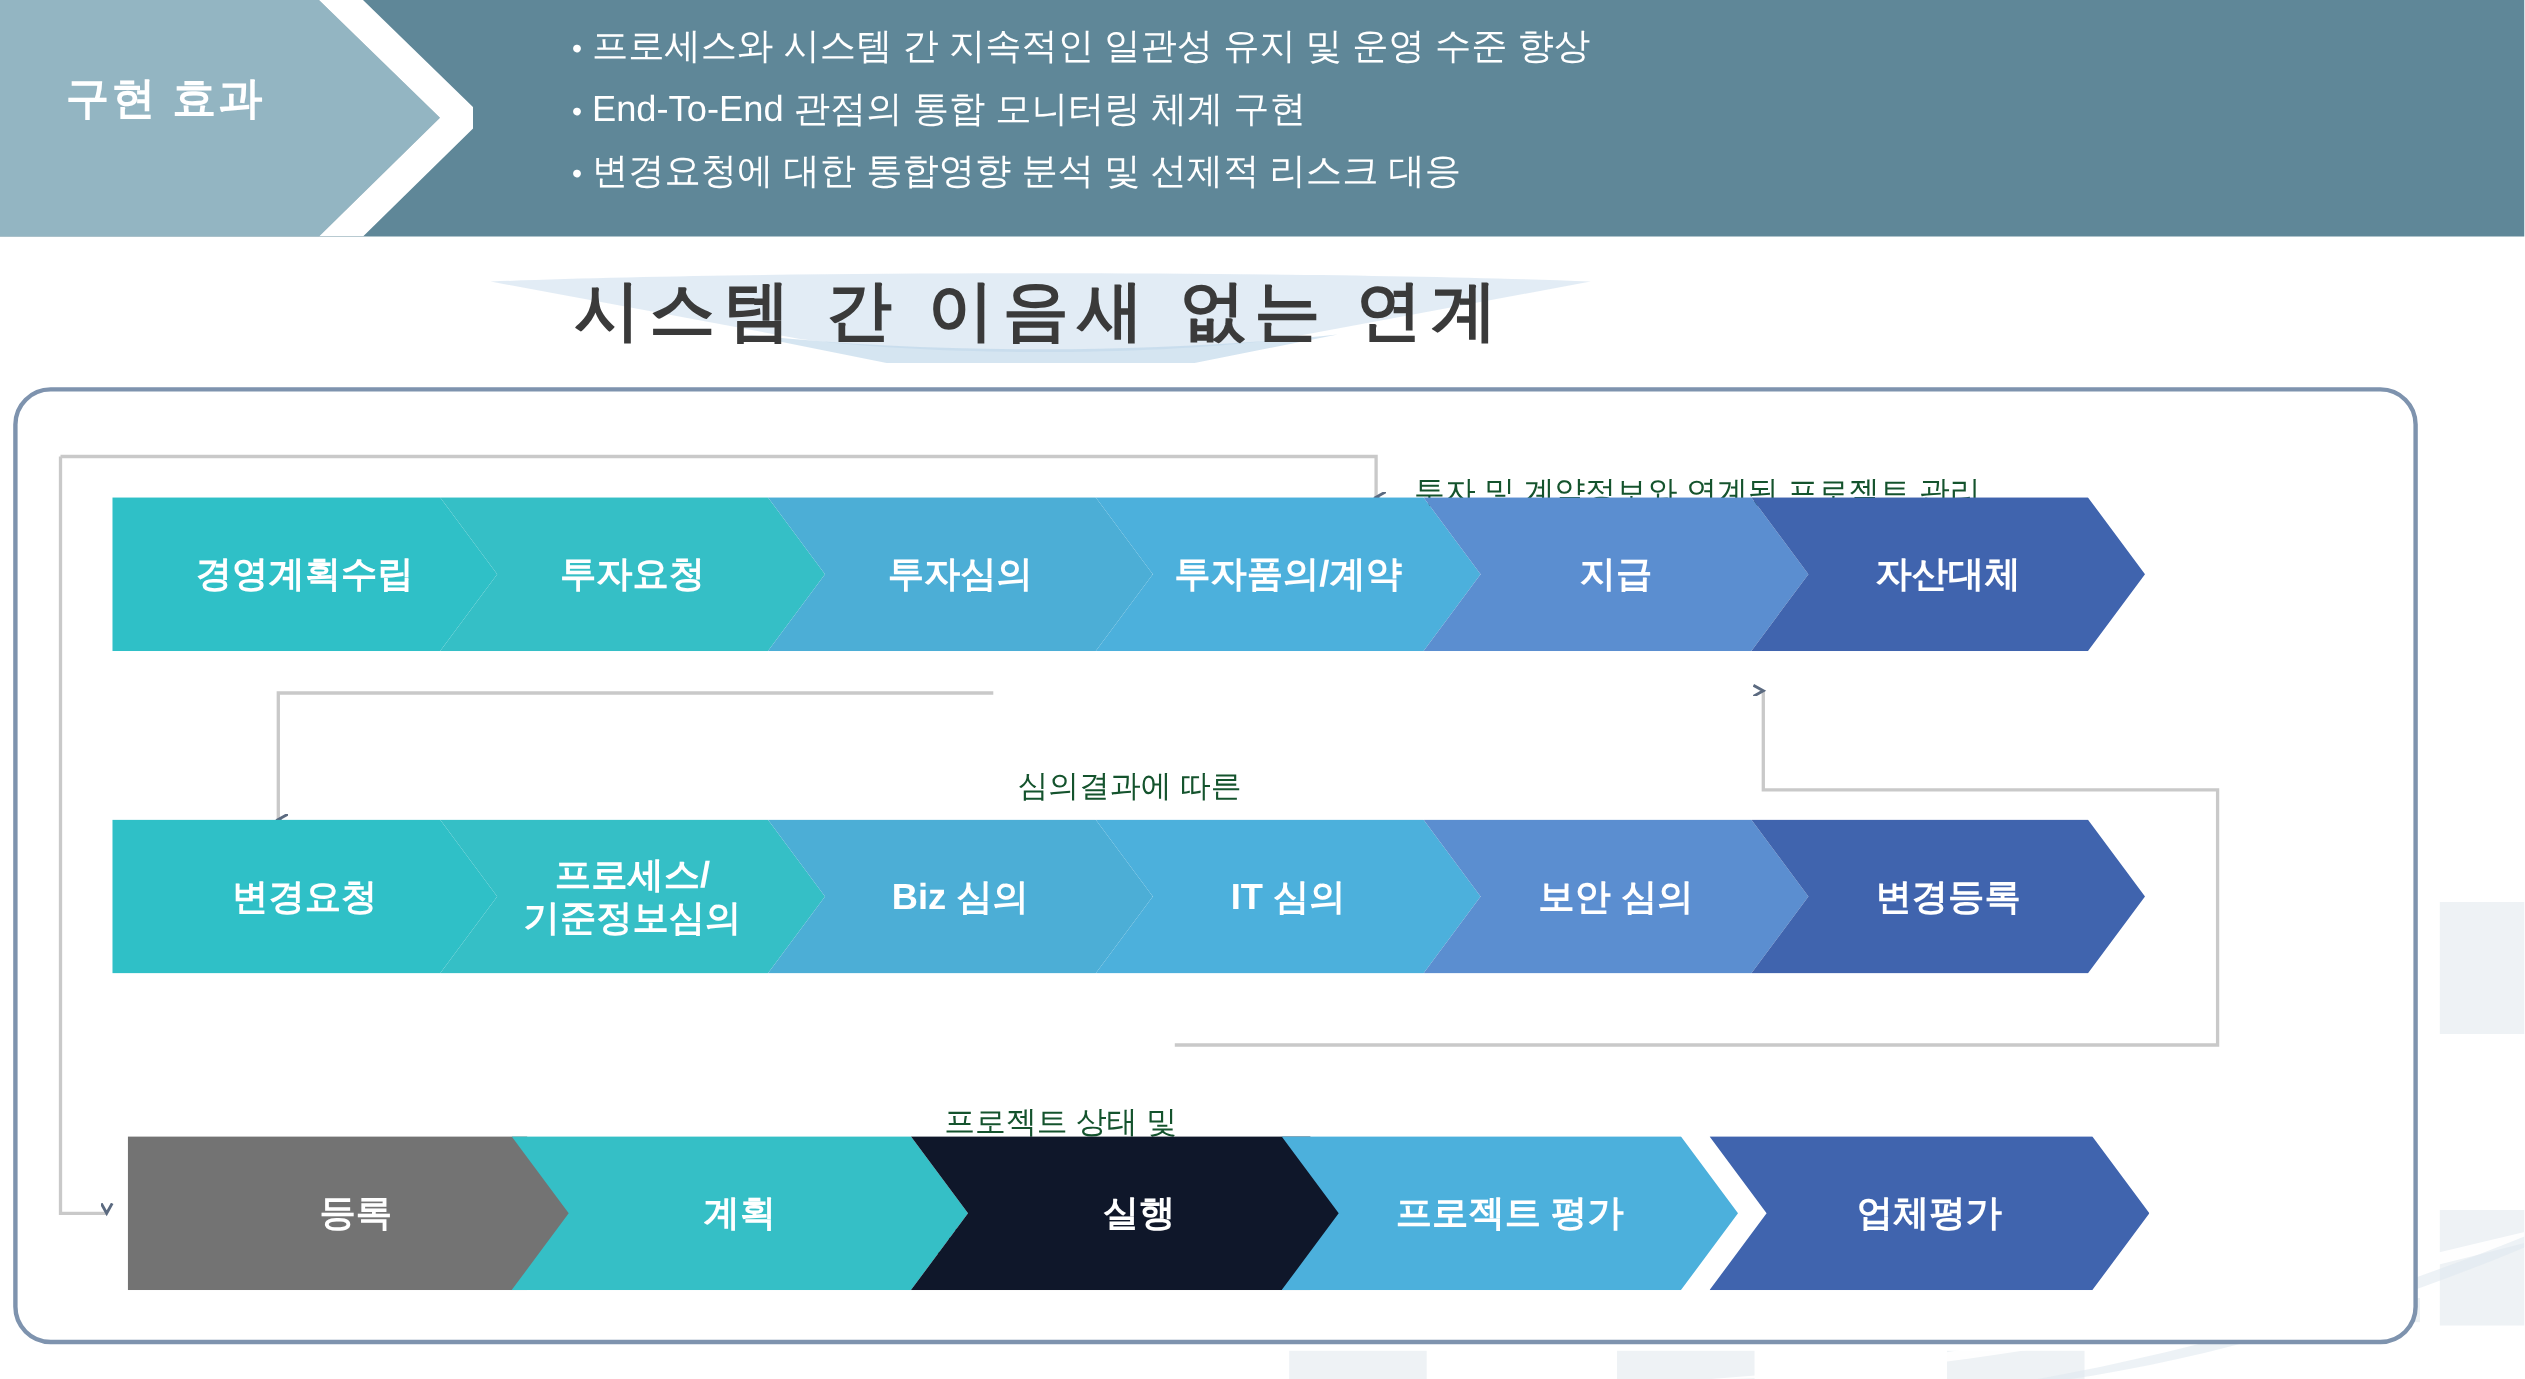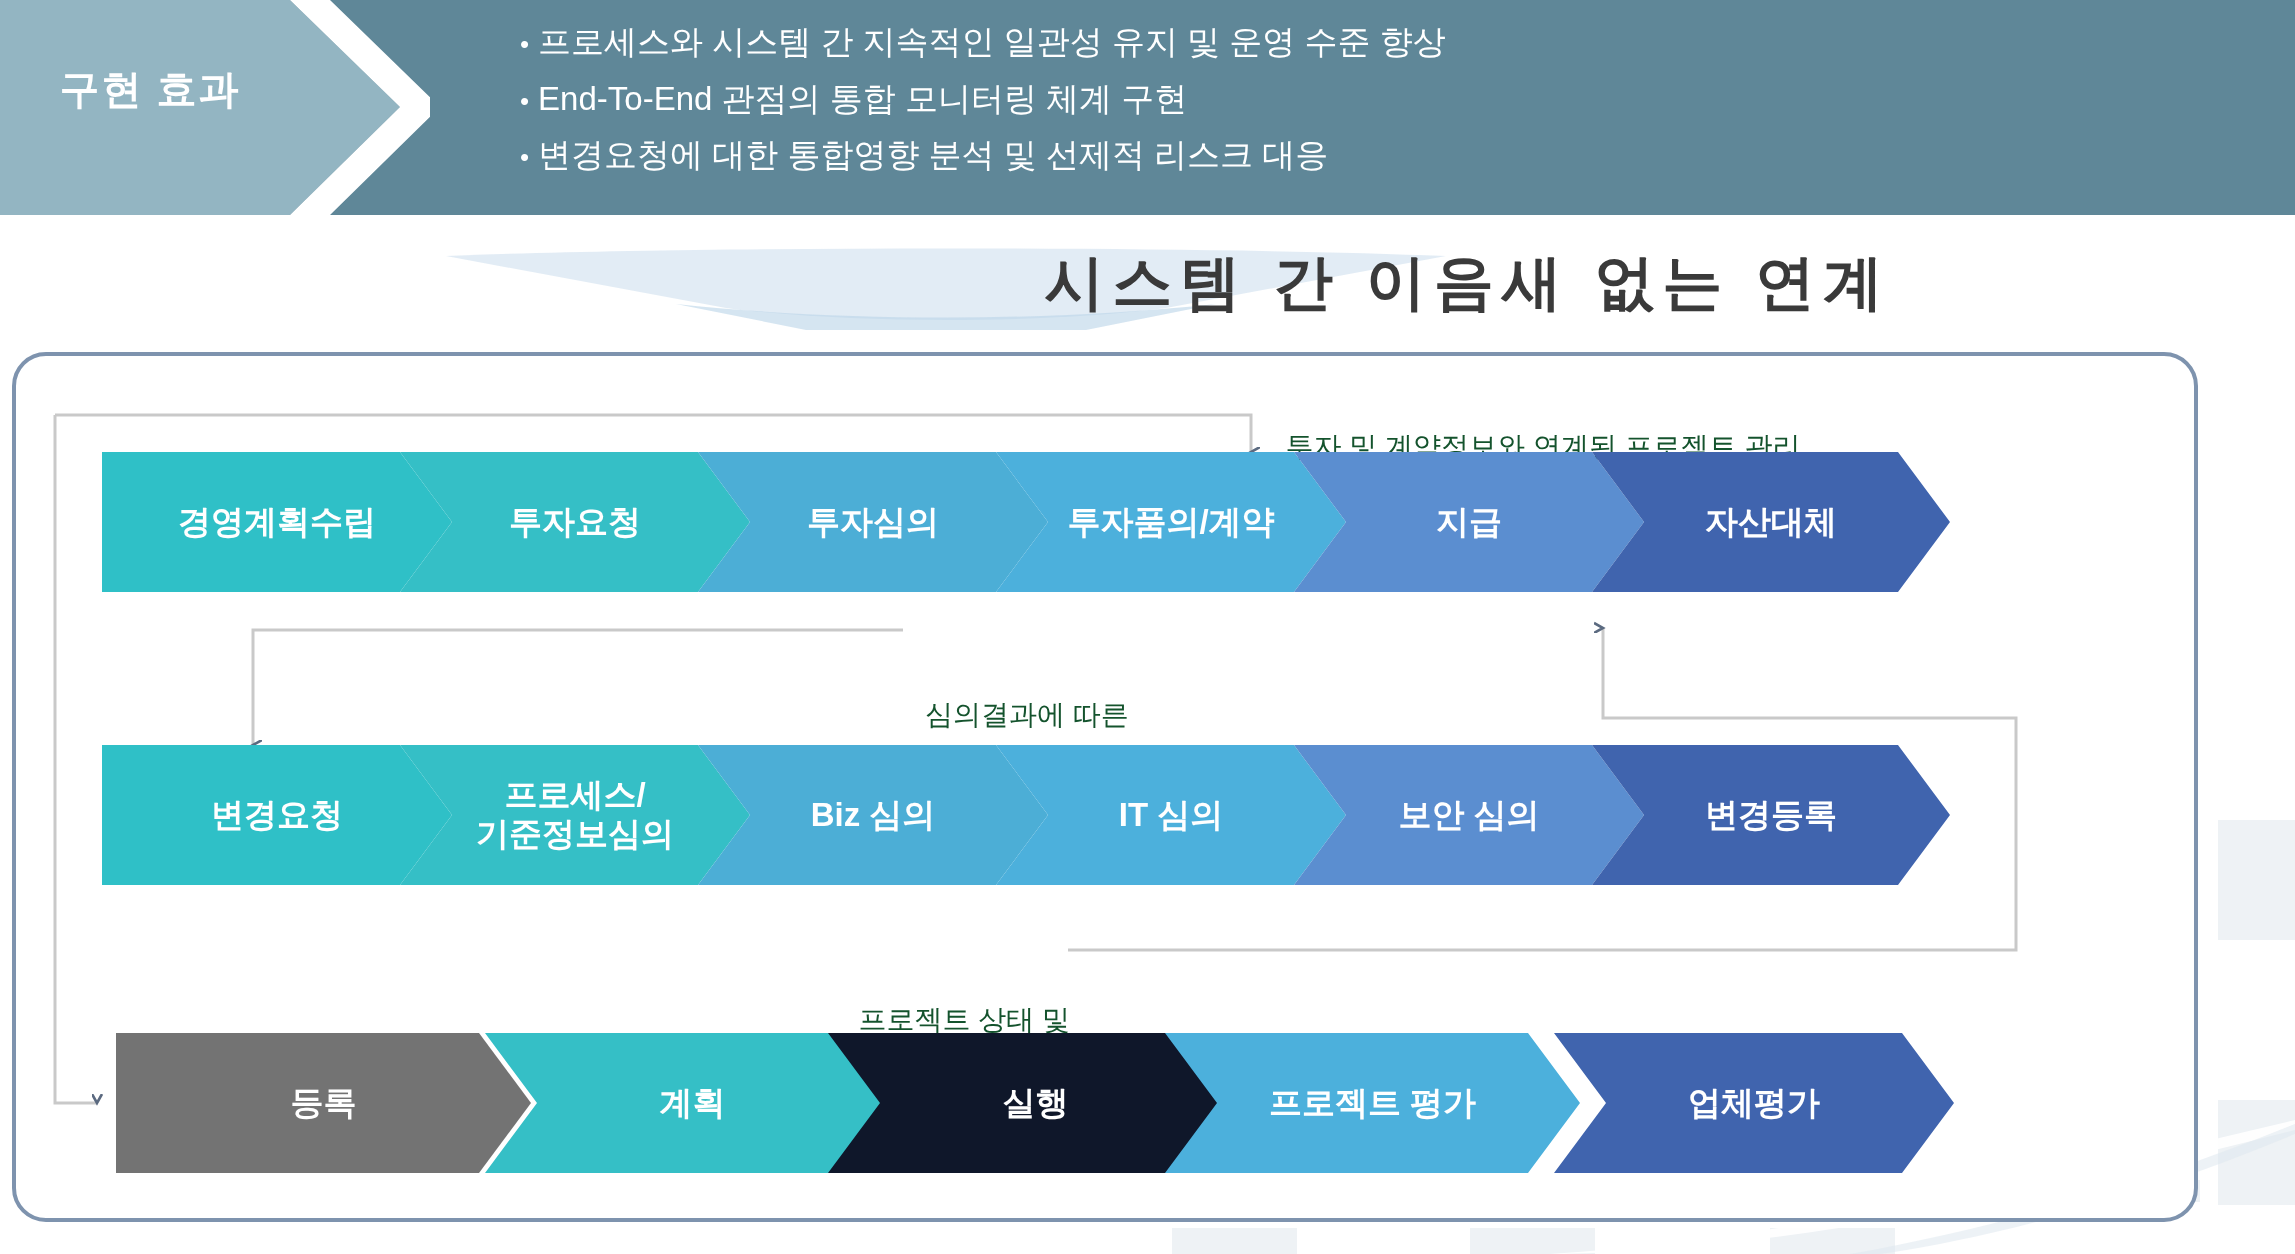--- a/index.html
+++ b/index.html
@@ -39,21 +39,21 @@
   }
   .bullet{
     color:#ffffff;font-size:33px;line-height:1.2;white-space:nowrap;
     display:flex;align-items:baseline;
   }
   .bullet .dot{font-size:26px;margin-right:9px;line-height:1;}
 
   
   .main-title-wrap{
     position:absolute;left:0;top:228px;width:1891px;height:110px;
-    display:flex;align-items:center;justify-content:flex-end;
+    display:flex;align-items:center;justify-content:center;
   }
   .ribbon{
     position:absolute;left:50%;top:18px;transform:translateX(-50%);
     width:1000px;height:84px;pointer-events:none;
   }
   .main-title{
     position:relative;z-index:2;
     font-size:60px;font-weight:bold;color:#3a3a3a;letter-spacing:8px;
     white-space:nowrap;
   }
@@ -223,21 +223,21 @@
   </div>
   <div class="chev last" style="left:1490px;width:358px;background:#4064ae;">
     <span class="label">변경등록</span>
   </div>
 </div>
 
 <div class="row" style="left:102px;top:1033px;width:2055px;">
   <div class="chev first" style="left:14px;width:415px;background:#737373;">
     <span class="label">등록</span>
   </div>
-  <div class="chev mid" style="left:383px;width:415px;background:#35bfc6;">
+  <div class="chev mid" style="left:363px;width:415px;background:#35bfc6;">
     <span class="label">계획</span>
   </div>
   <div class="chev mid" style="left:726px;width:415px;background:#0f172a;">
     <span class="label">실행</span>
   </div>
   <div class="chev mid" style="left:1063px;width:415px;background:#4cb0dc;">
     <span class="label">프로젝트 평가</span>
   </div>
   <div class="chev last" style="left:1452px;width:400px;background:#4064ae;">
     <span class="label">업체평가</span>

